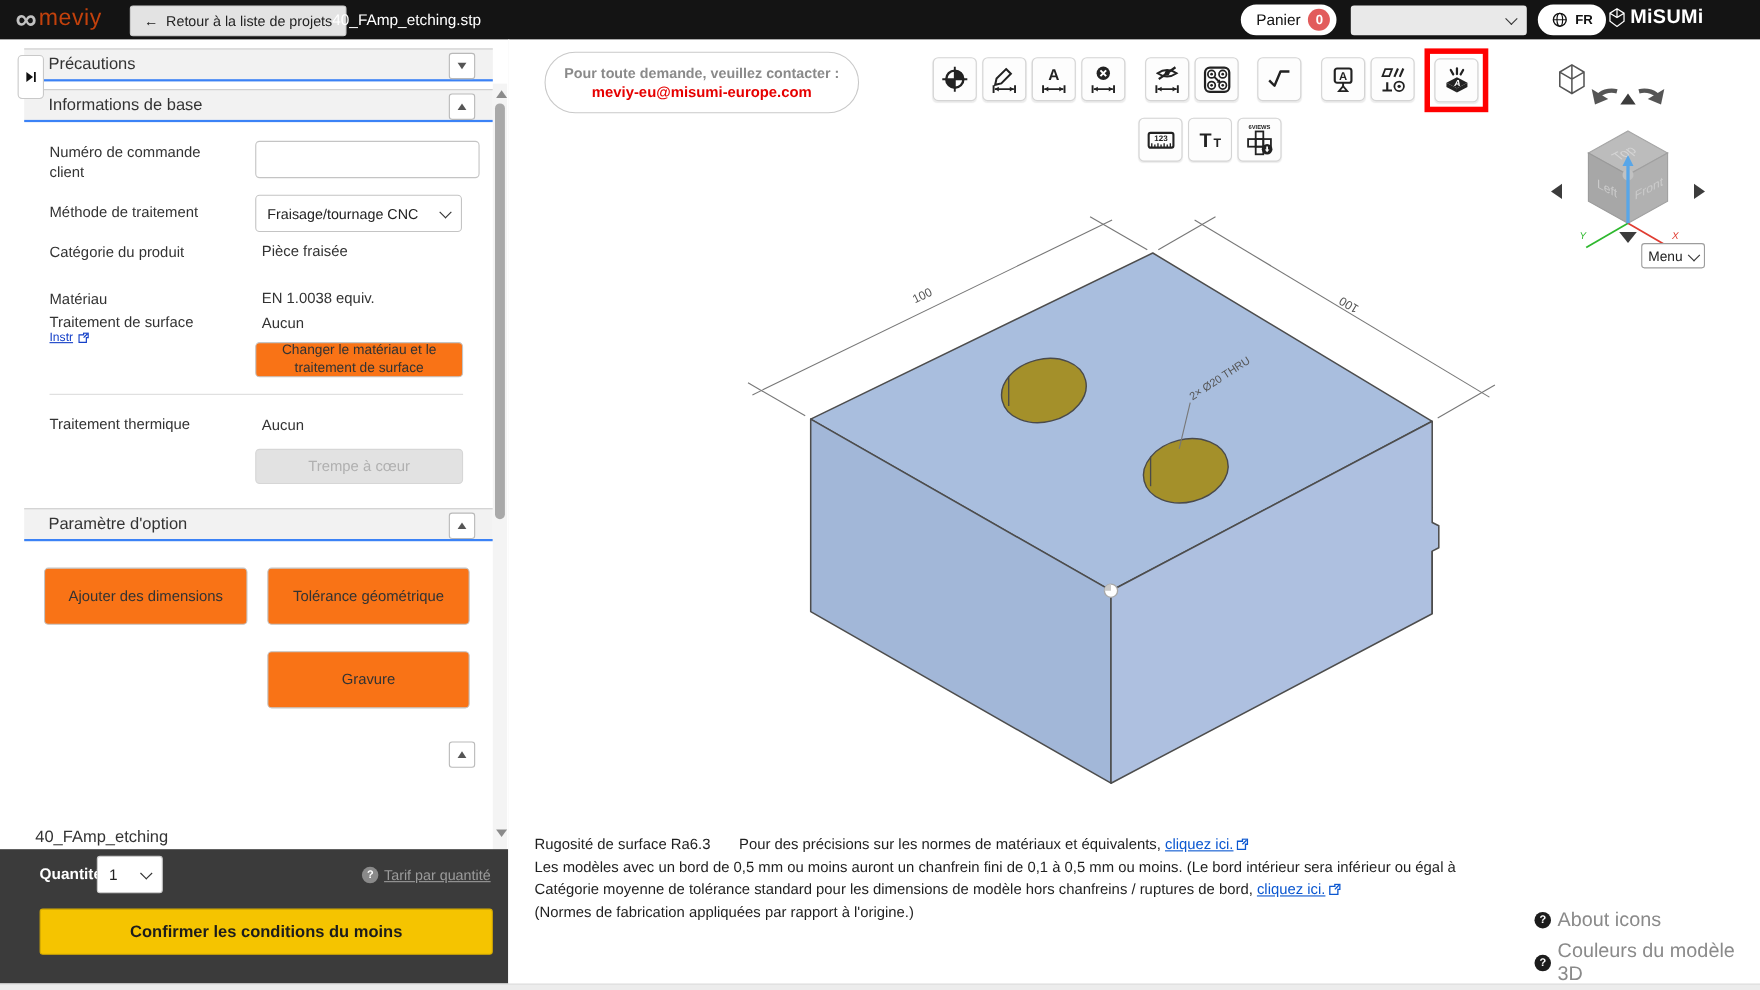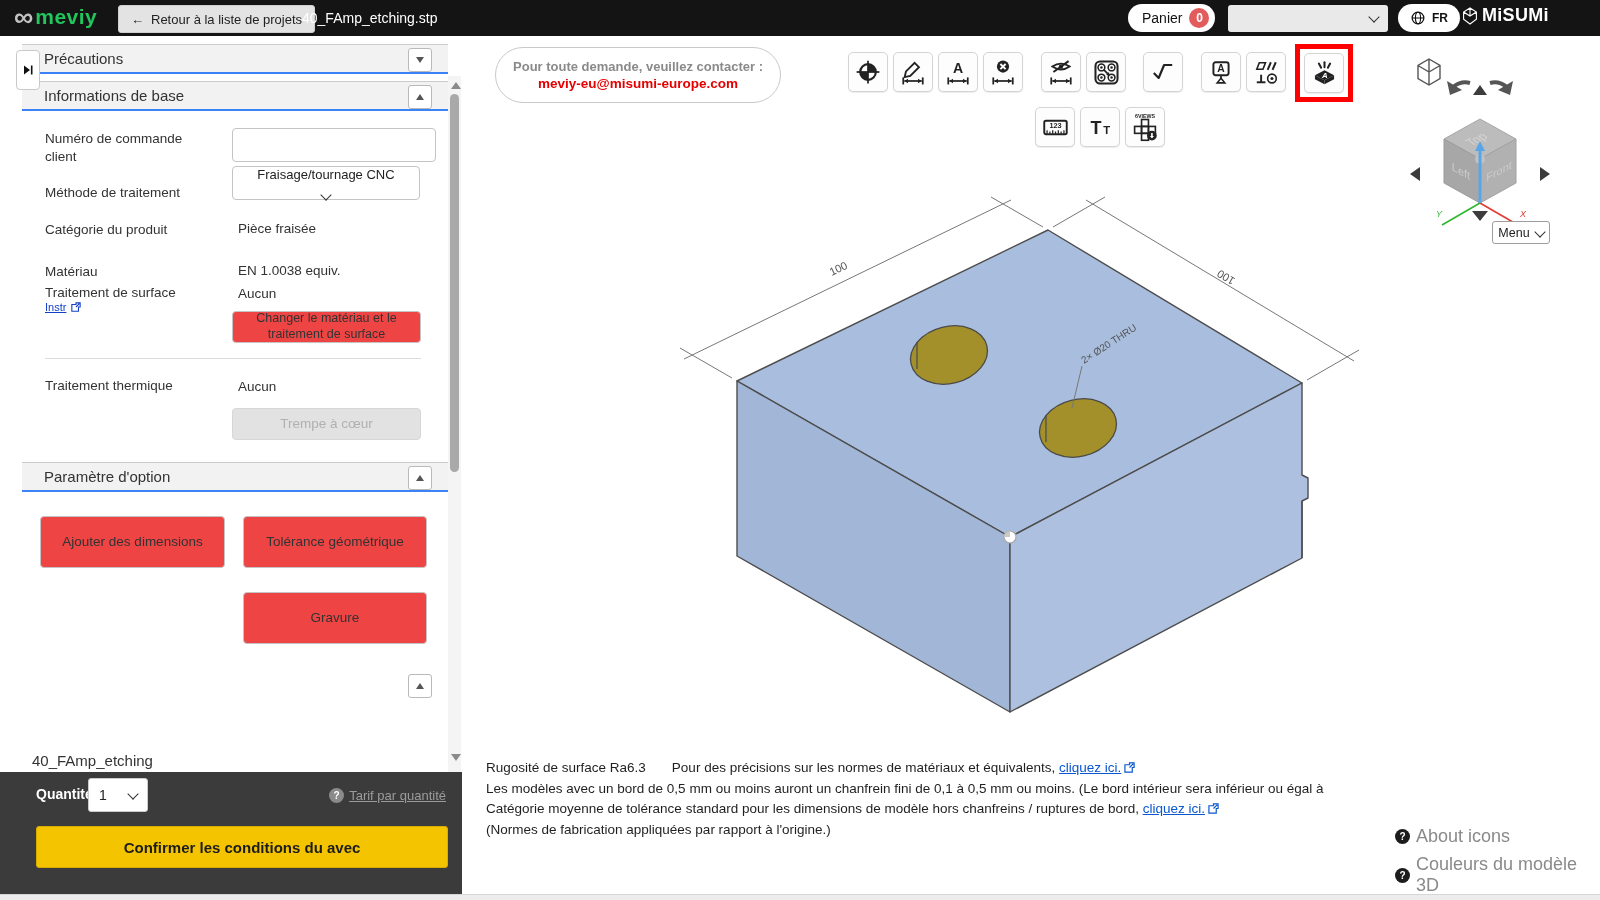--- a/index.html
+++ b/index.html
@@ -4,21 +4,21 @@
 <style>
   html,body{margin:0;padding:0;background:#fff;}
   .stage{position:relative;width:1600px;height:900px;overflow:hidden;background:#fff;
          font-family:"Liberation Sans",sans-serif;color:#333;}
   .abs{position:absolute;}
 
   
   .hdr{position:absolute;left:0;top:0;width:1600px;height:36px;background:#141414;}
   .logo{position:absolute;left:14px;top:2px;display:flex;align-items:center;gap:2px;}
   .logo-inf{color:#c2c2c2;font-size:27px;font-weight:bold;line-height:30px;}
-  .logo-txt{color:#22c55e;font-size:21px;font-weight:700;letter-spacing:.5px;}
+  .logo-txt{color:#c2410c;font-size:21px;font-weight:400;letter-spacing:.5px;}
   .back-btn{position:absolute;left:118px;top:5px;height:26px;background:#e3e3e3;border:1px solid #cfcfcf;
     border-radius:3px;display:flex;align-items:center;gap:7px;padding:0 12px;font-size:13px;color:#222;cursor:pointer;}
   .file-name{position:absolute;left:302px;top:10px;color:#fff;font-size:14px;}
   .search-pill{position:absolute;left:608px;top:5px;width:510px;height:26px;background:#fff;border:1px solid #b5b5b5;
     border-radius:14px;display:flex;align-items:center;overflow:hidden;}
   .sp-dd{display:flex;align-items:center;gap:8px;padding:0 10px 0 14px;font-size:13px;color:#222;height:100%;
     border-right:1px solid #ccc;cursor:pointer;white-space:nowrap;}
   .sp-input{flex:1;border:0;outline:none;font-size:13px;color:#444;padding:0 8px;height:100%;
     font-family:"Liberation Sans",sans-serif;}
   .sp-mag{padding:0 12px 0 4px;display:flex;align-items:center;cursor:pointer;}
@@ -44,21 +44,21 @@
   .sec-btn{position:absolute;width:22px;height:22px;background:#fff;border:1px solid #b9b9b9;border-radius:3px;
     display:flex;align-items:center;justify-content:center;cursor:pointer;}
   .tri-up{width:0;height:0;border-left:4.5px solid transparent;border-right:4.5px solid transparent;border-bottom:6px solid #555;}
   .tri-dn{width:0;height:0;border-left:4.5px solid transparent;border-right:4.5px solid transparent;border-top:6px solid #555;}
   .fld-lbl{position:absolute;left:45px;font-size:13.5px;color:#333;line-height:1.3;}
   .fld-val{position:absolute;left:238px;font-size:13.5px;color:#333;}
   .txt-input{position:absolute;left:232px;width:186px;height:32px;border:1px solid #c4c4c4;border-radius:4px;
     background:#fff;font-size:13px;padding:0 8px;box-sizing:content-box;font-family:"Liberation Sans",sans-serif;}
   .sel{position:absolute;left:232px;width:188px;height:34px;border:1px solid #c4c4c4;border-radius:4px;background:#fff;
     display:flex;align-items:center;justify-content:space-between;padding:0 10px;font-size:13px;color:#222;cursor:pointer;box-sizing:border-box;}
-  .side-btn{position:absolute;background:#ef4444;border:1px solid #c4c4c4;border-radius:4px;display:flex;align-items:center;
+  .side-btn{position:absolute;background:#f97316;border:1px solid #c4c4c4;border-radius:4px;display:flex;align-items:center;
     justify-content:center;text-align:center;font-size:12.5px;color:#333;cursor:pointer;line-height:1.25;padding:2px 6px;box-sizing:border-box;}
   .side-btn.big{font-size:13.5px;}
   .side-btn.disabled{background:#e2e2e2;color:#b0b0b0;border-color:#d6d6d6;cursor:default;}
   .hr{position:absolute;left:45px;width:376px;height:0;border-top:1px solid #ddd;}
   .instr{position:absolute;left:45px;font-size:11px;font-weight:normal;color:#1440c8;text-decoration:underline;cursor:pointer;
     display:flex;align-items:center;gap:2px;}
   .handle{position:absolute;width:22px;height:38px;background:#fff;border:1px solid #c9c9c9;border-radius:4px;
     display:flex;align-items:center;justify-content:center;cursor:pointer;font-size:10px;color:#111;}
   
   .sb-track{position:absolute;left:448px;top:40px;width:13px;height:730px;background:#f4f4f4;}
@@ -161,21 +161,21 @@
       <span>Informations de base</span>
     </div>
     <div class="sec-btn" style="left:408px;top:49px;">
         <span class="tri-up"></span>
       </div>
 
     <div class="fld-lbl" style="top:94px;width:165px;">Numéro de commande client</div>
     <input class="txt-input" style="top: 92px;">
 
     <div class="fld-lbl" style="top:148px;">Méthode de traitement</div>
-    <div class="sel" style="top:130px;flex-direction:column;">
+    <div class="sel" style="top:141px;">
       <span>Fraisage/tournage CNC</span>
       <span class="chev"></span>
     </div>
 
     <div class="fld-lbl" style="top:185px;">Catégorie du produit</div>
     <div class="fld-val" style="top:185px;">Pièce fraisée</div>
 
     <div class="fld-lbl" style="top:227px;">Matériau</div>
     <div class="fld-val" style="top:227px;">EN 1.0038 equiv.</div>
     <div class="fld-lbl" style="top:248px;">Traitement de surface</div>
@@ -251,21 +251,21 @@
     <div class="q-lbl">Quantité</div>
     <div class="q-sel">
       <span>1</span>
       <span class="chev"></span>
     </div>
     <div class="tarif">
       <span class="qmark">?</span>
       <span class="tarif-lbl">Tarif par quantité</span>
     </div>
     <div class="confirm">
-      <span>Confirmer les conditions du avec</span>
+      <span>Confirmer les conditions du moins</span>
     </div>
   </div>
   <div class="bottom-strip"></div>
 
   <div class="vp">
 
     <div class="contact">
       <span class="contact-l1">Pour toute demande, veuillez contacter :</span>
       <span class="contact-l2">meviy-eu@misumi-europe.com</span>
     </div>

